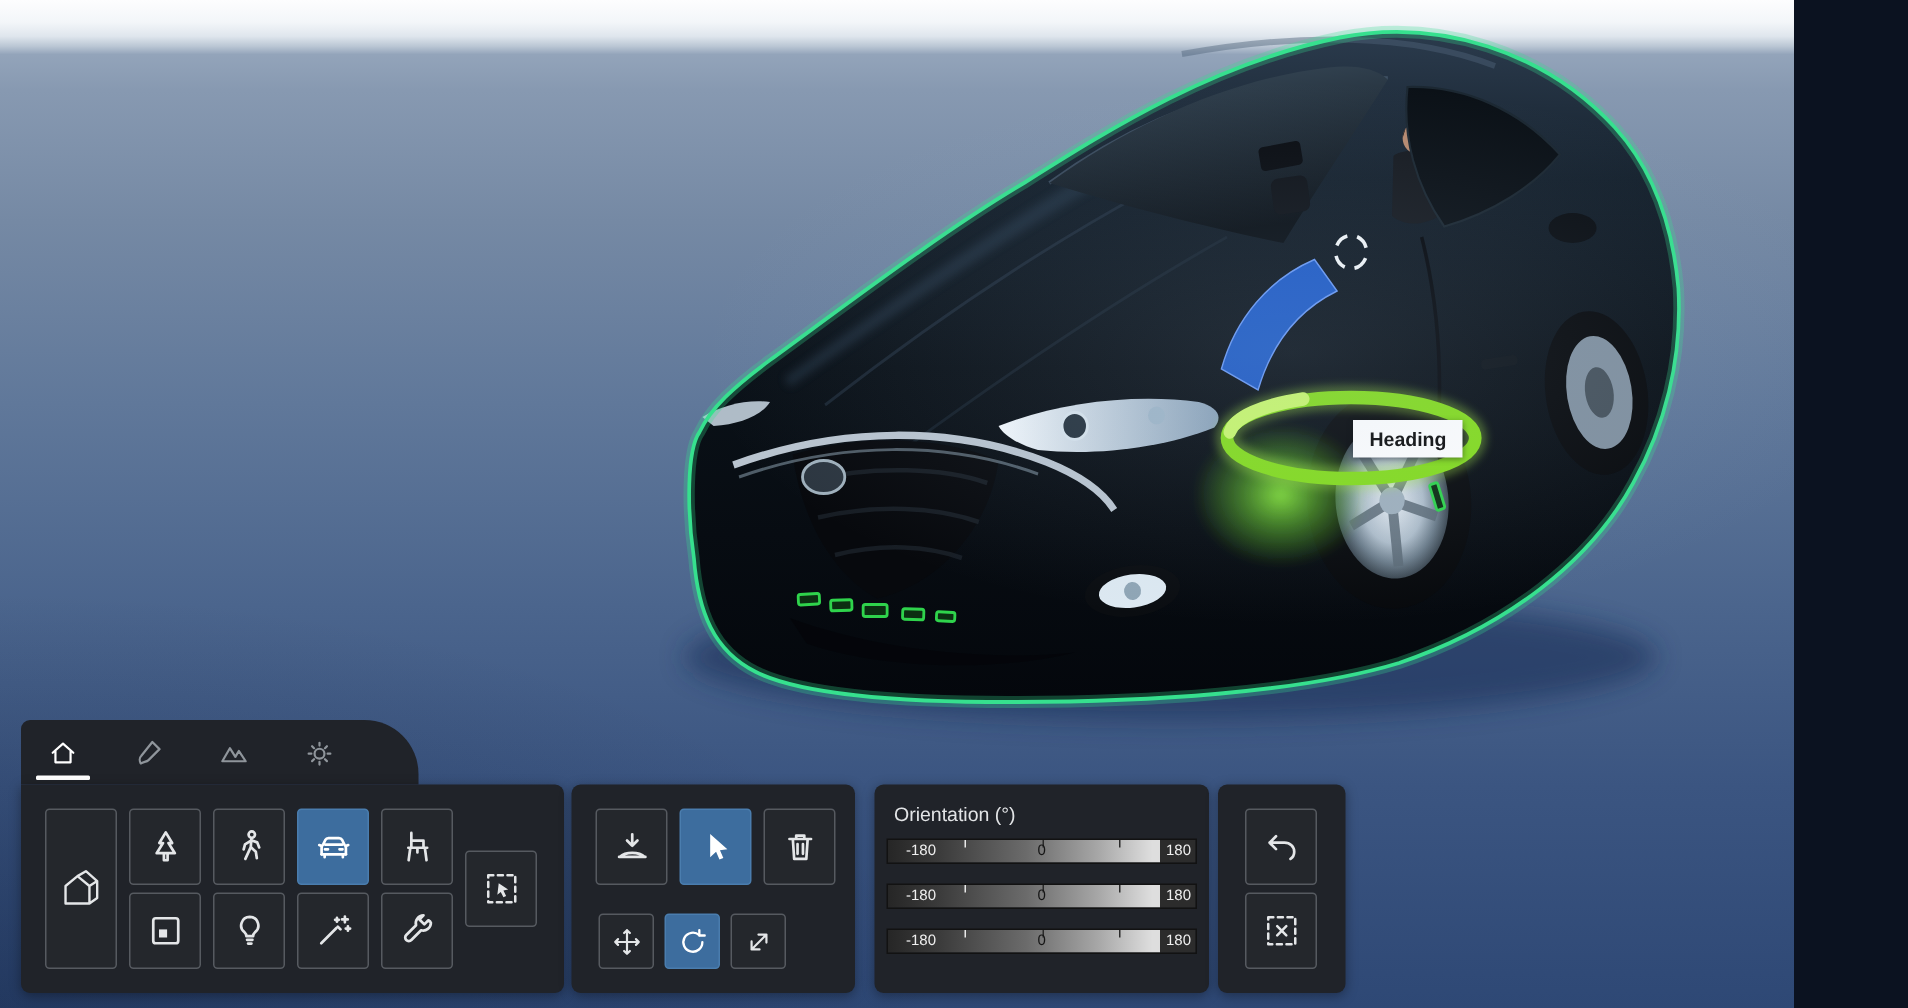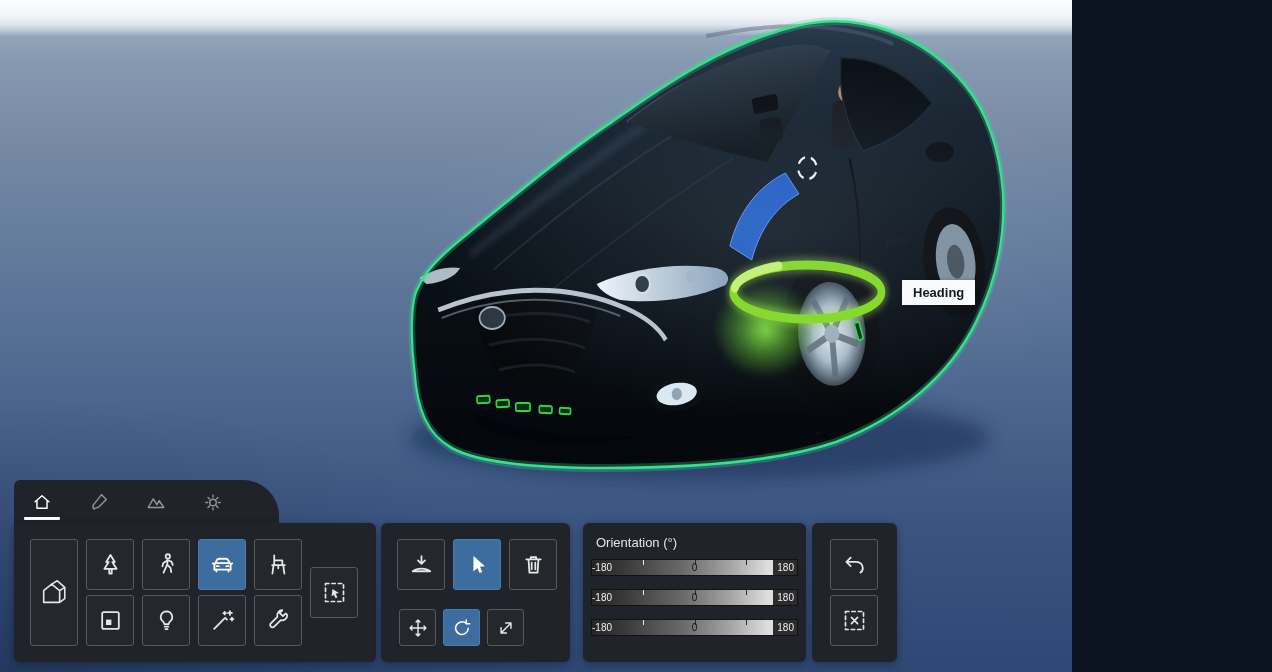--- a/index.html
+++ b/index.html
@@ -1,18 +1,18 @@
 <!DOCTYPE html>
 <html><head>
 <meta charset="utf-8">
 <style>
   html,body{margin:0;padding:0;background:#0b1220;}
   *{box-sizing:border-box;}
   .stage{
-    position:relative;width:1072px;height:672px;overflow:hidden;
+    position:relative;width:1196px;height:672px;overflow:hidden;
     font-family:"Liberation Sans",sans-serif;
     padding-left:47px;
   }
   
   .scene{
     position:absolute;inset:0;
     background:linear-gradient(180deg,
       #fdfdfe 0%,#f3f6f9 2.2%,#dfe6ed 3.6%,#bac6d4 4.6%,#93a4ba 5.4%,
       #8799b1 9%,#7589a4 22%,#60789a 40%,#4b658d 60%,#3b5581 78%,#2e4875 100%);
   }
@@ -81,21 +81,21 @@
       #dedede 88.5%,#2c2c2c 88.5%,#2c2c2c 100%);
   }
   .slider-track .tick{position:absolute;top:0;width:1px;height:5px;}
   .tick.t25{left:25%;background:#e9e9e9;}
   .tick.t50{left:50%;background:#2a2a2a;}
   .tick.t75{left:75%;background:#2a2a2a;}
   .s-label{
     position:absolute;top:50%;transform:translateY(-50%);
     font-size:10px;line-height:10px;
   }
-  .s-min{left:0;color:#efefef;}
+  .s-min{left:12px;color:#efefef;}
   .s-mid{left:50%;transform:translate(-50%,-50%);color:#141414;}
   .s-max{right:3px;color:#efefef;margin-left:46px;}
   
   .history-panel{left:812px;top:523px;width:85px;height:139px;}
 </style>
 </head>
 <body>
 
 <div class="stage">
 

